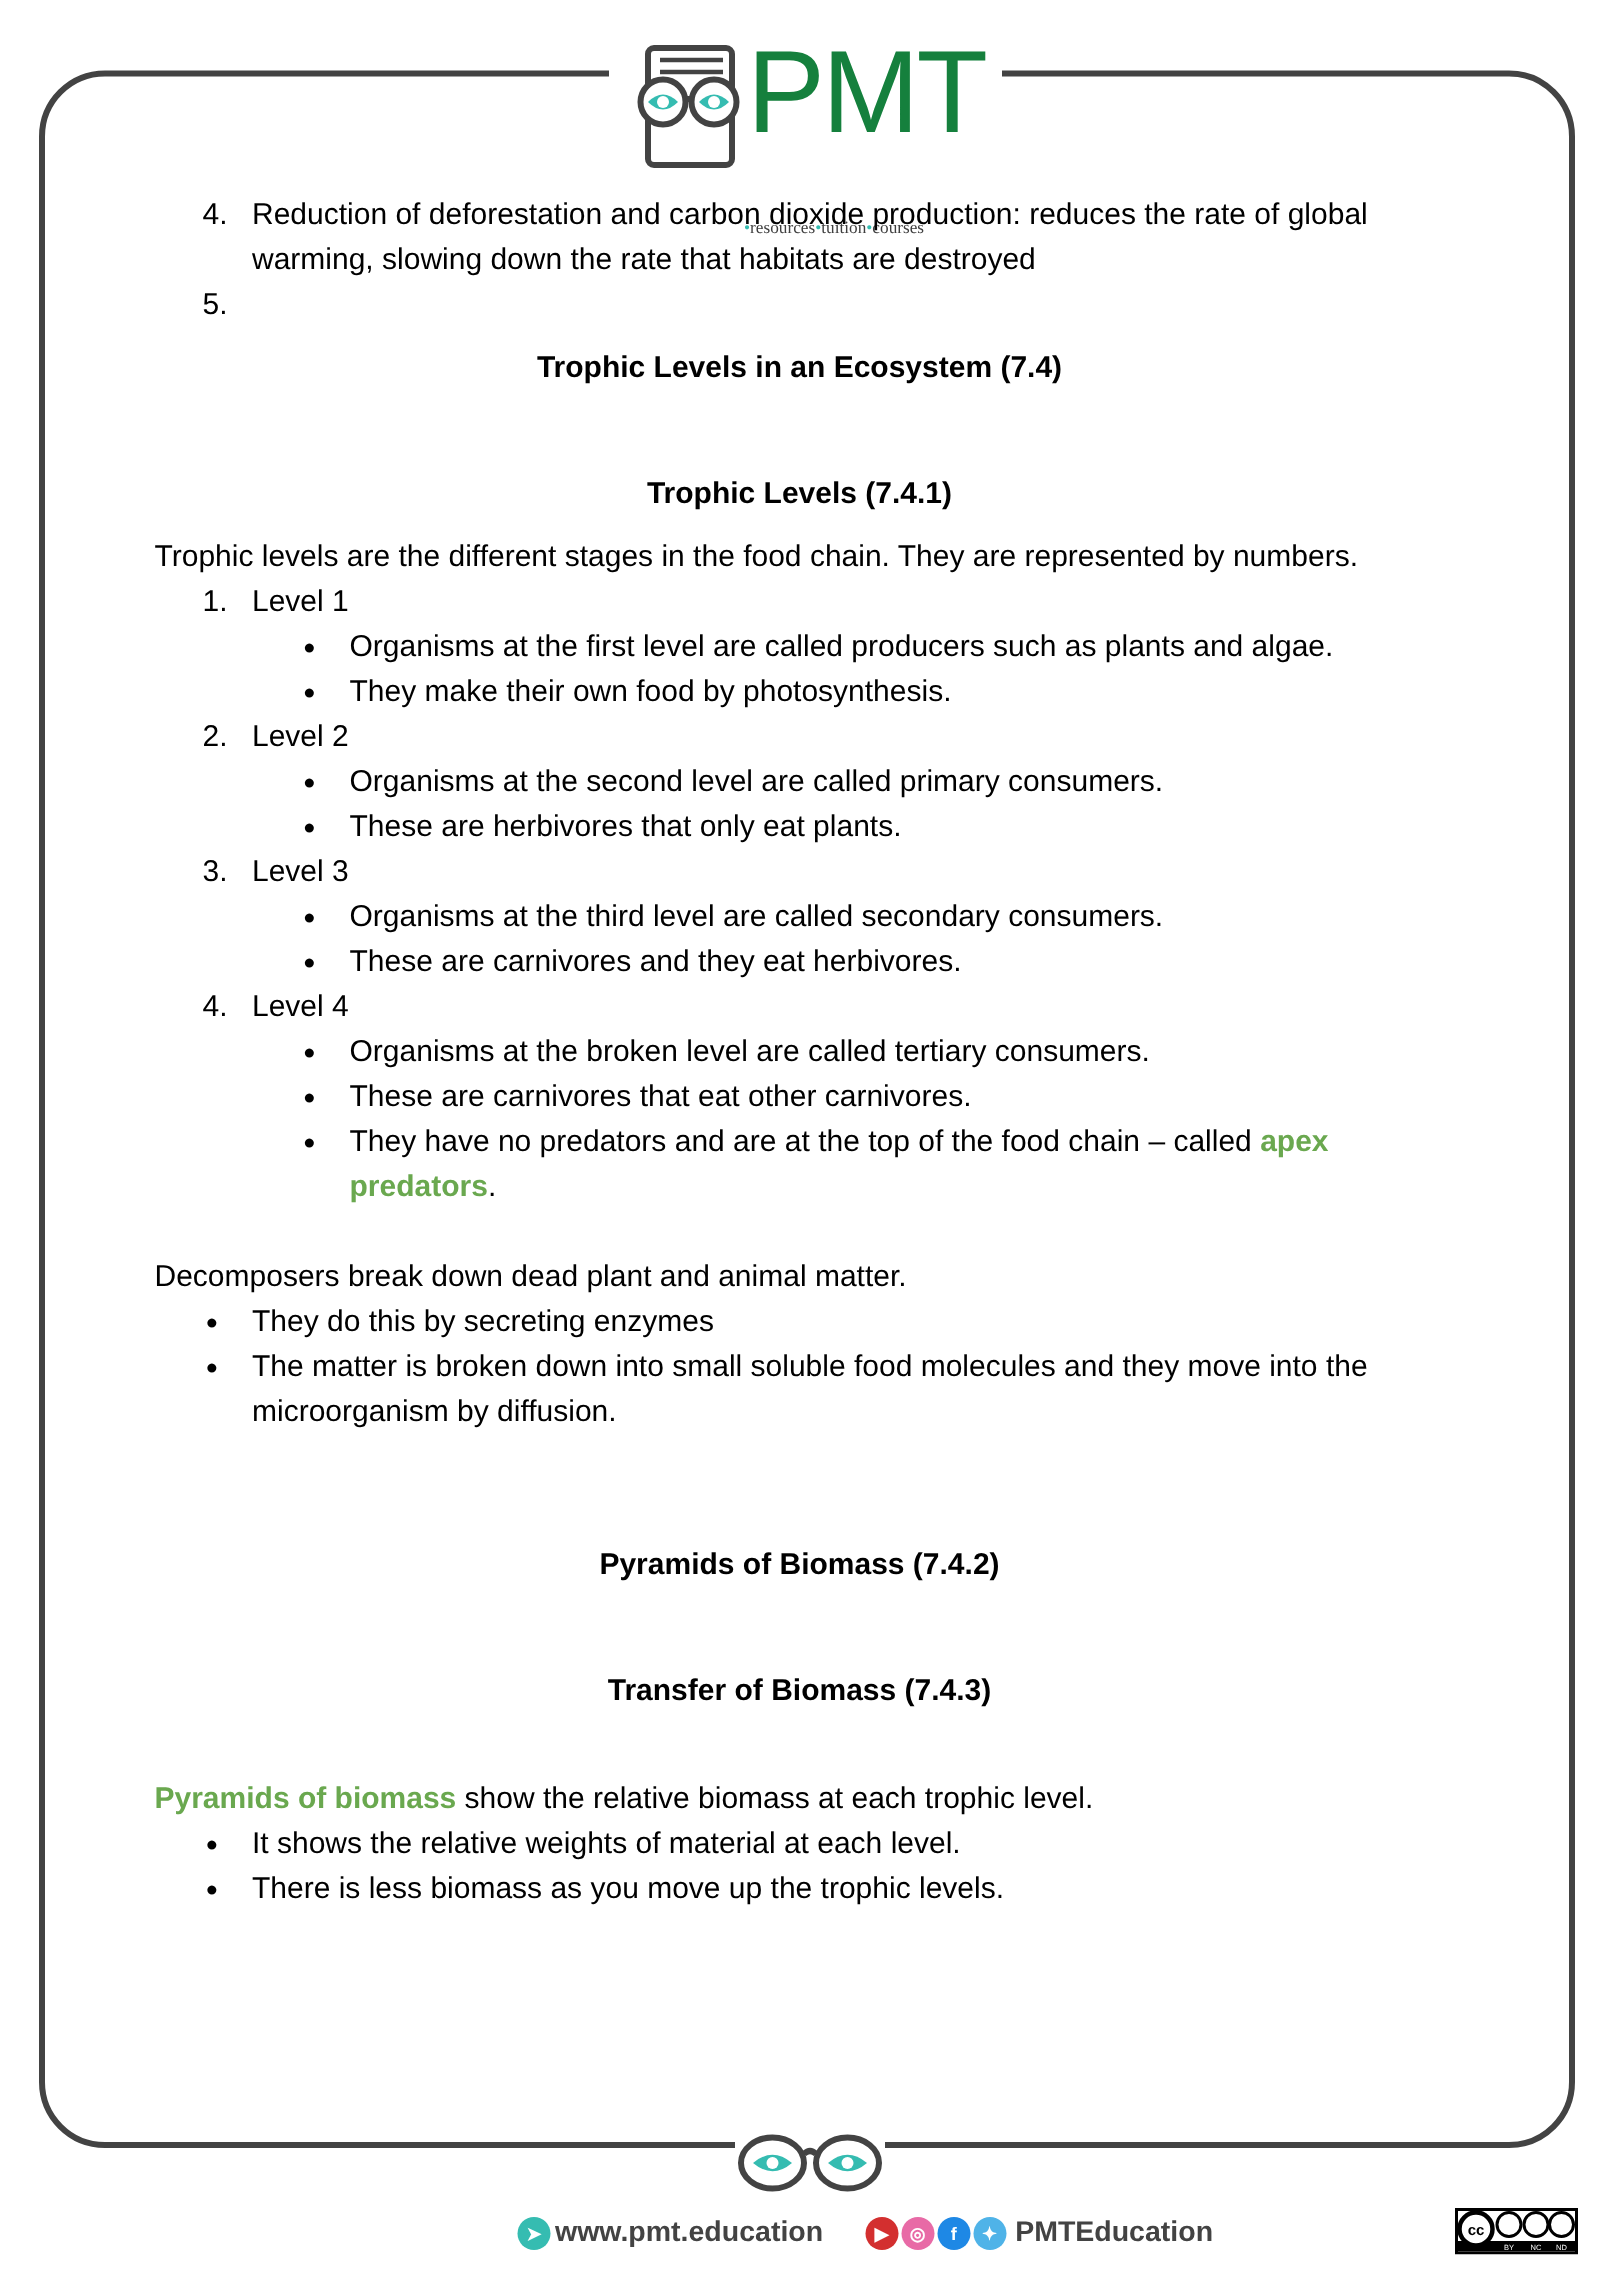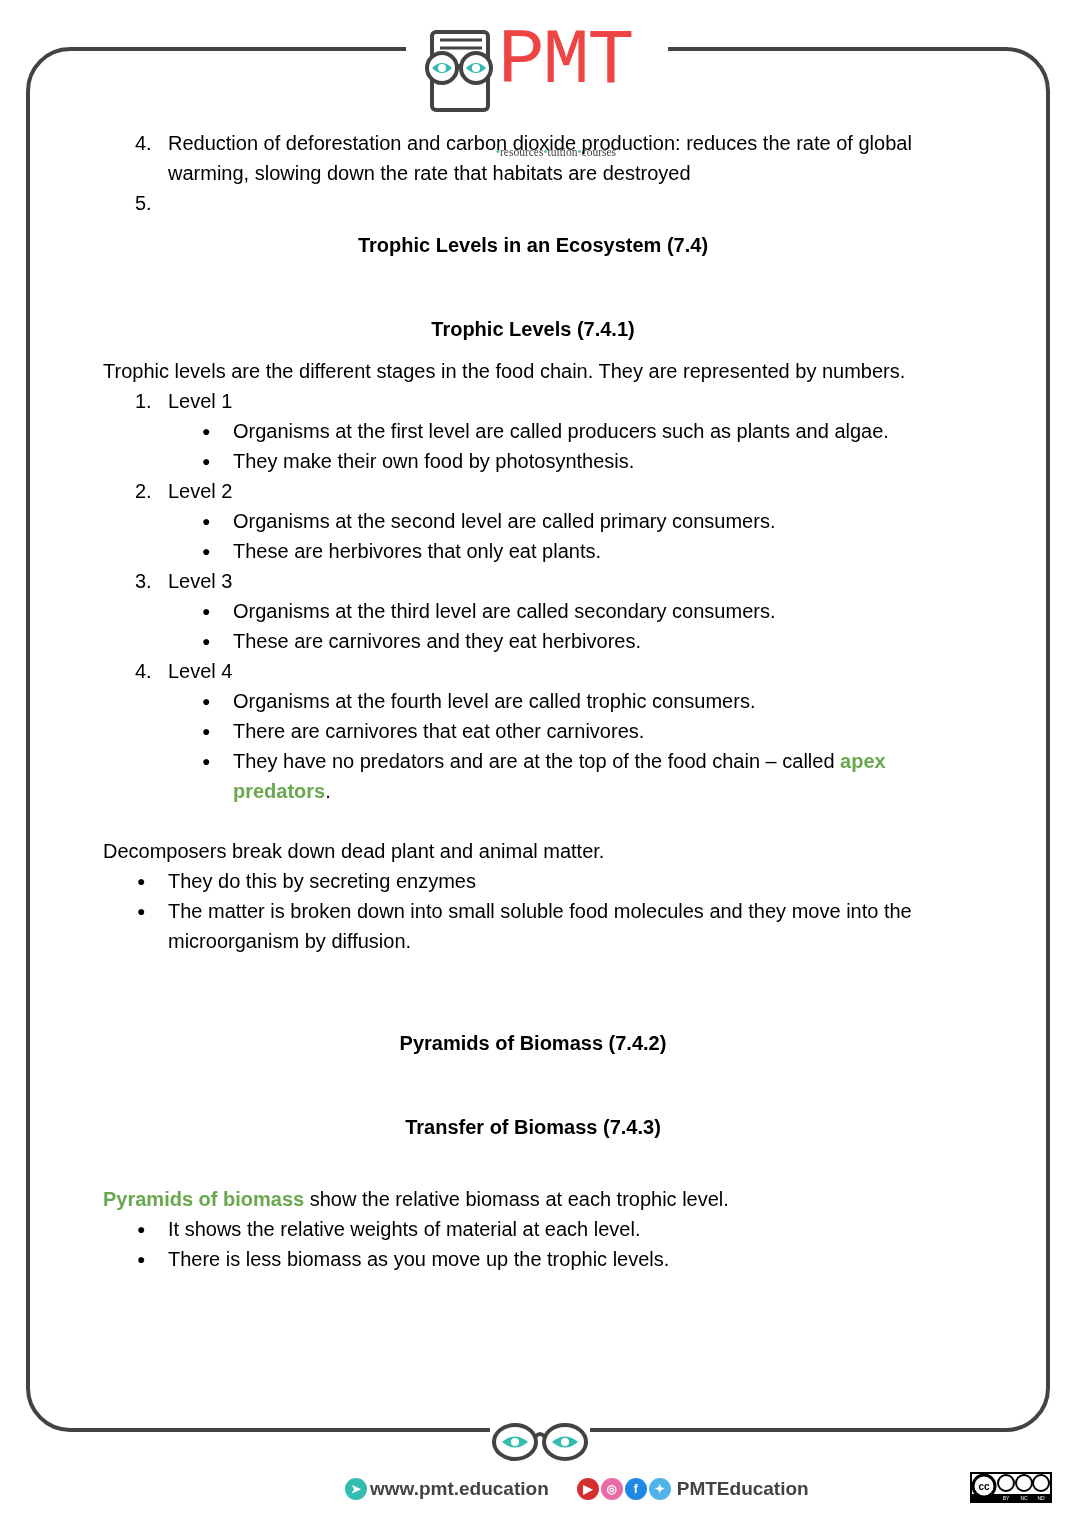--- a/index.html
+++ b/index.html
@@ -3,22 +3,22 @@
   <meta charset="utf-8">
   <style>
     html, body { margin: 0; padding: 0; background: #ffffff; }
     body { width: 1080px; height: 1527px; position: relative; overflow: hidden;
       font-family: "Liberation Sans", sans-serif; color: #000; }
     .frame { position: absolute; left: 26px; top: 47px; width: 1024px; height: 1385px;
       border: 4px solid #434343; border-radius: 44px; box-sizing: border-box; }
     .logo-gap { position: absolute; left: 406px; top: 38px; width: 262px; height: 20px; background: #fff; }
     .logo { position: absolute; left: 420px; top: 28px; width: 245px; height: 86px; }
     .logo svg { position: absolute; left: 0; top: 0; }
-    .logo .pmt { position: absolute; left: 78px; top: -6px; font-family: Liberation Mono, monospace;
-      font-size: 78px; font-weight: 300; color: #ef4444; letter-spacing: -2px; line-height: 1; }
+    .logo .pmt { position: absolute; left: 78px; top: -6px; font-family: Liberation Sans, sans-serif;
+      font-size: 78px; font-weight: 300; color: #15803d; letter-spacing: -2px; line-height: 1; }
     .logo .tag { position: absolute; left: 76px; top: 70px; font-family: Liberation Serif, serif;
       font-size: 11.5px; color: #3f3f3f; white-space: nowrap; font-stretch: condensed; margin-top: 48px; }
     .logo .tag .dot { color: #35bcb1; }
     .bottom-gap { position: absolute; left: 490px; top: 1420px; width: 100px; height: 20px; background: #fff; }
     .glasses-bottom { position: absolute; left: 488px; top: 1420px; }
     .content { position: absolute; left: 103px; top: 128px; width: 860px; font-size: 20px; line-height: 30px; }
     .p { margin: 0; }
     .h { text-align: center; font-weight: bold; margin: 12px; }
     .num { position: relative; padding-left: 65px; }
     .num .n { position: absolute; left: 32px; }
@@ -82,22 +82,22 @@
 
     <div class="num"><span class="n">2.</span><span>Level 2</span></div>
     <div class="bul2"><span class="b">●</span><span>Organisms at the second level are called primary consumers.</span></div>
     <div class="bul2"><span class="b">●</span><span>These are herbivores that only eat plants.</span></div>
 
     <div class="num"><span class="n">3.</span><span>Level 3</span></div>
     <div class="bul2"><span class="b">●</span><span>Organisms at the third level are called secondary consumers.</span></div>
     <div class="bul2"><span class="b">●</span><span>These are carnivores and they eat herbivores.</span></div>
 
     <div class="num"><span class="n">4.</span><span>Level 4</span></div>
-    <div class="bul2"><span class="b">●</span><span>Organisms at the fourth level are called trophic consumers.</span></div>
-    <div class="bul2"><span class="b">●</span><span>There are carnivores that eat other carnivores.</span></div>
+    <div class="bul2"><span class="b">●</span><span>Organisms at the broken level are called tertiary consumers.</span></div>
+    <div class="bul2"><span class="b">●</span><span>These are carnivores that eat other carnivores.</span></div>
     <div class="bul2"><span class="b">●</span><span>They have no predators and are at the top of the food chain – called </span><span class="green">apex predators</span><span>.</span></div>
   </div>
 
   <div class="sp30"></div>
   <p class="p">Decomposers break down dead plant and animal matter.</p>
   <div class="bul1"><span class="b">●</span><span>They do this by secreting enzymes</span></div>
   <div class="bul1"><span class="b">●</span><span>The matter is broken down into small soluble food molecules and they move into the microorganism by diffusion.</span></div>
 
   <div class="sp30"></div>
   <div class="sp30"></div>

